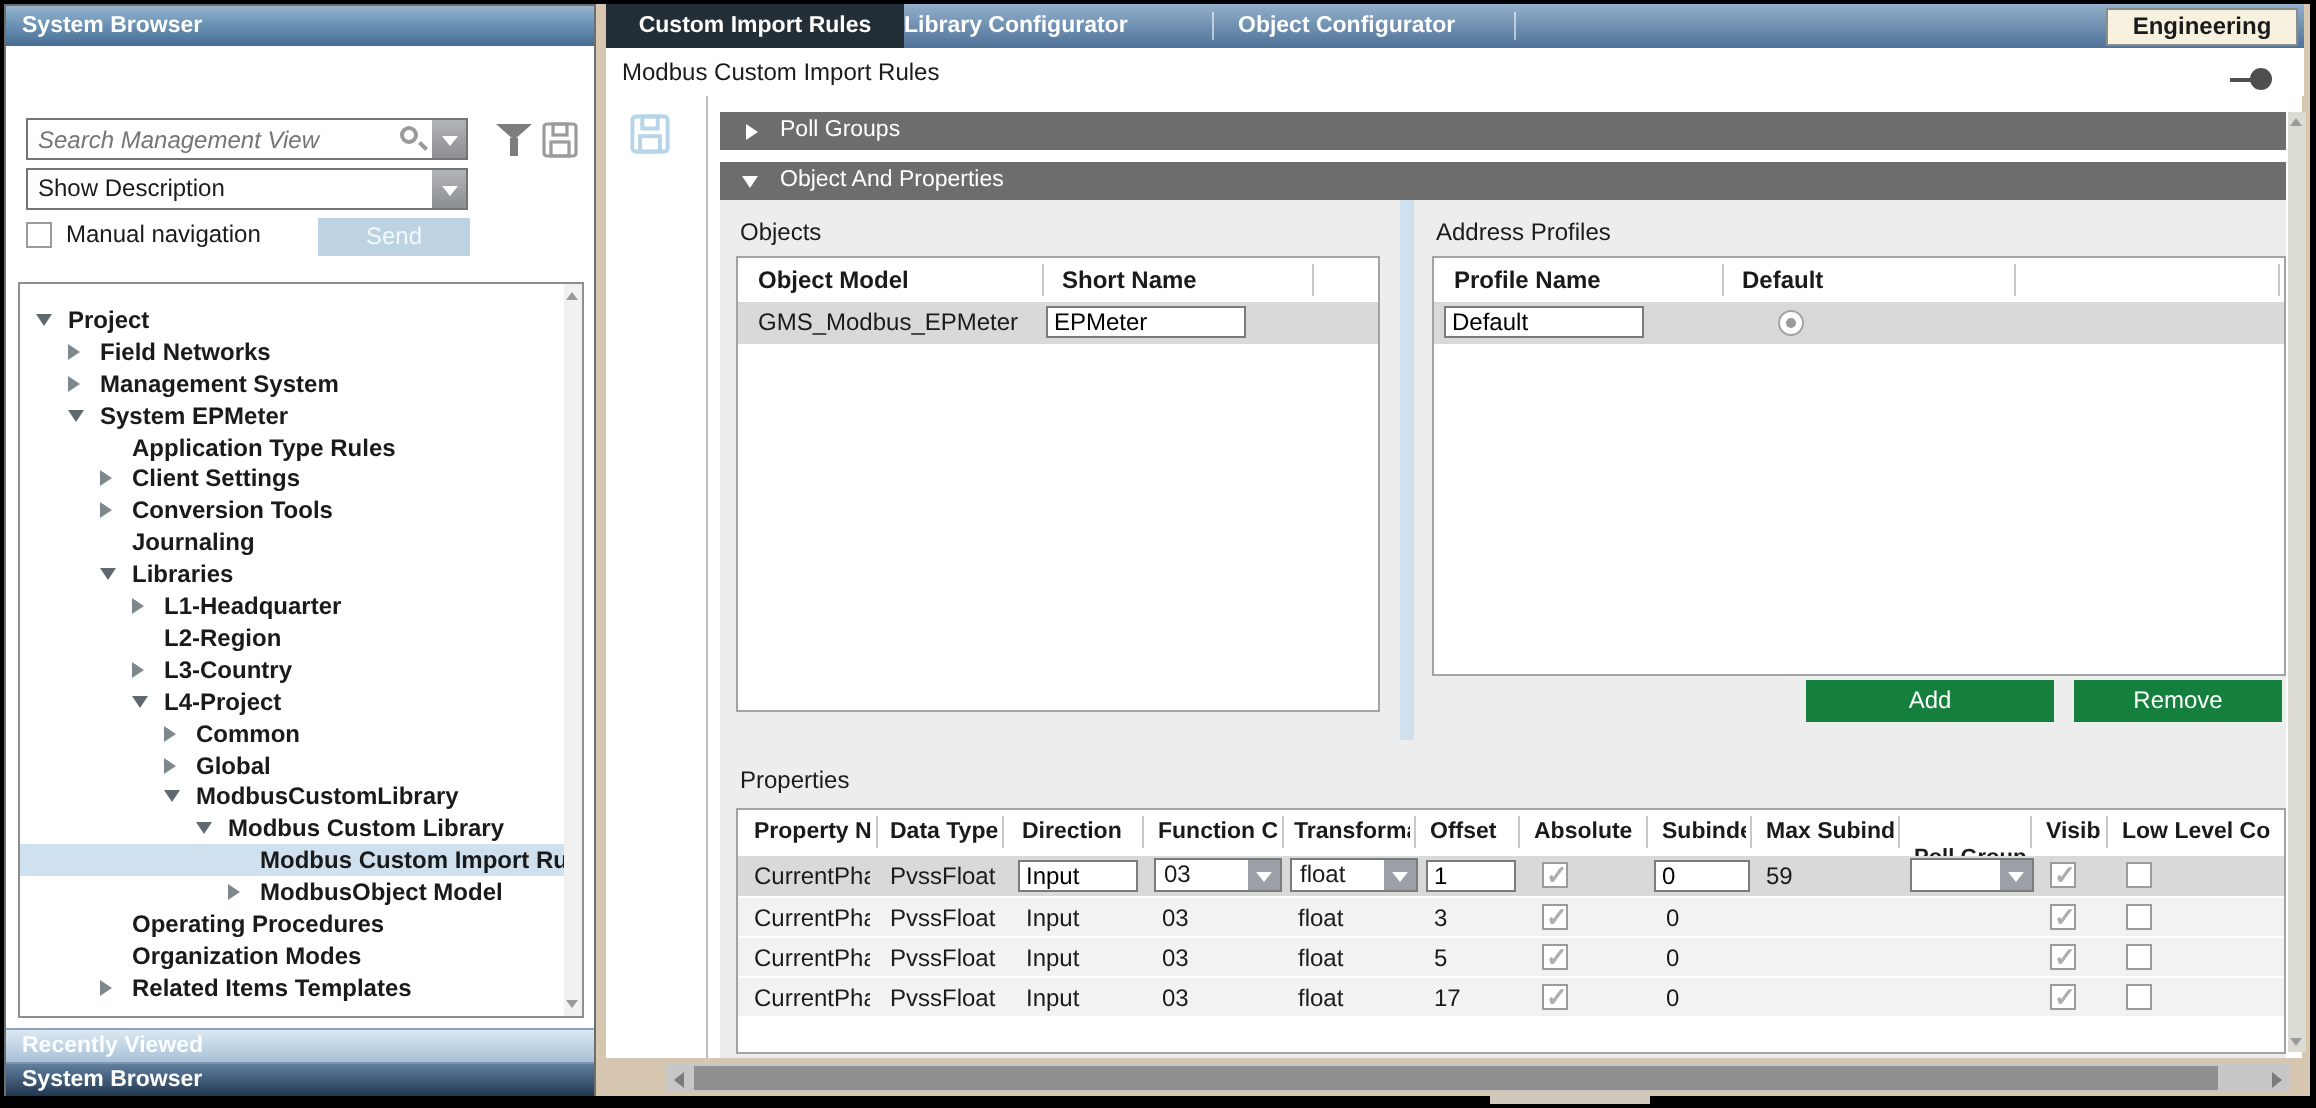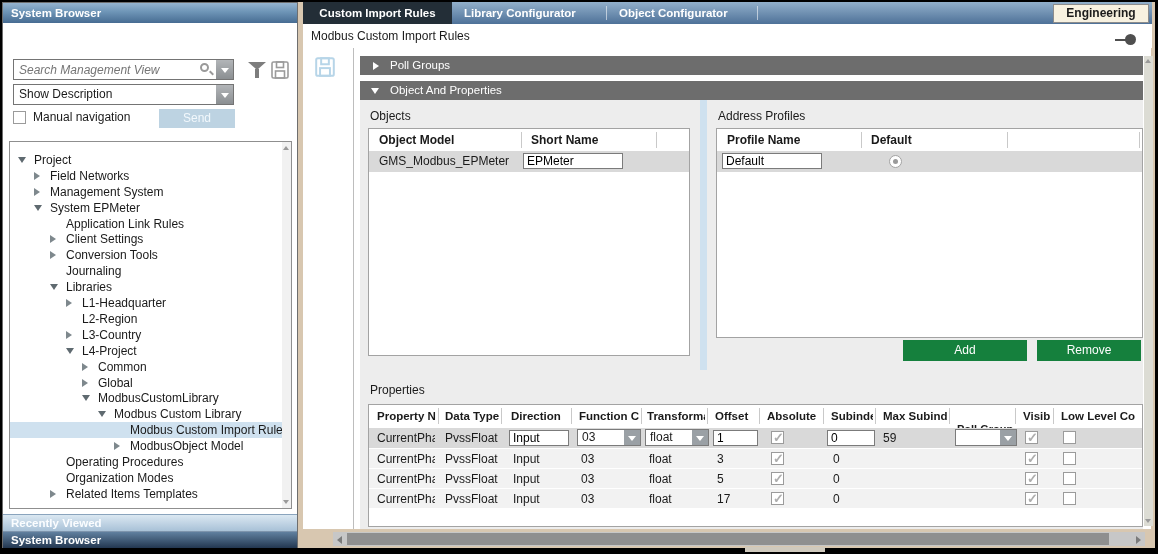--- a/index.html
+++ b/index.html
@@ -17,21 +17,21 @@
   .tri-dn-w { position:absolute; left:50%; top:50%; margin:-2px 0 0 -4px; width:0; height:0; border-left:4px solid transparent; border-right:4px solid transparent; border-top:5px solid #fff; }
   .tri-rt-w { width:0; height:0; border-top:4px solid transparent; border-bottom:4px solid transparent; border-left:6px solid #fff; }
   .cb { position:absolute; width:13px; height:13px; background:#fff; border:1px solid #9b9b9b; }
   .cb.on::after { content:"\2713"; position:absolute; left:1px; top:-2px; color:#aeaeae; font-size:13px; font-weight:bold; }
   .radio { position:absolute; width:13px; height:13px; border:1px solid #a3a3a3; border-radius:50%; background:#fff; }
   .radio .dot { position:absolute; left:3px; top:3px; width:5px; height:5px; border-radius:50%; background:#9a9a9a; }
   .graybtn { position:absolute; background:#15803d; color:#fdfdfd; text-align:center; line-height:21px; font-size:12px; }
   #treebox { position:absolute; left:6px; top:138px; width:283px; height:368px; border:1px solid #8f8f8f; background:#fff; overflow:hidden; }
   .ti { position:absolute; left:0; width:100%; height:16px; line-height:16px; }
   .ti.sel { background:#cfe1ef; }
-  .tl { position:absolute; white-space:nowrap; }
+  .tl { position:absolute; white-space:nowrap;font-weight:bold; }
   .tw-exp { position:absolute; top:5px; width:0; height:0; border-left:4px solid transparent; border-right:4px solid transparent; border-top:6px solid #5f6a70; }
   .tw-col { position:absolute; top:4px; width:0; height:0; border-top:4px solid transparent; border-bottom:4px solid transparent; border-left:6px solid #7e888d; }
   .sb-tri-up { width:0;height:0;border-left:3px solid transparent;border-right:3px solid transparent;border-bottom:4px solid #9a9a9a; }
   .sb-tri-dn { width:0;height:0;border-left:3px solid transparent;border-right:3px solid transparent;border-top:4px solid #9a9a9a; }
   #lp-recent { position:absolute; left:0; top:511px; width:100%; height:17px; background:linear-gradient(180deg,#dbe8f2,#a8c1d7); border-top:1px solid #8aa4bd; color:#fbfdff; font-weight:600; font-size:11.5px; line-height:17px; padding-left:8px; }
   #lp-bottom { position:absolute; left:0; top:528px; width:100%; height:17px; background:linear-gradient(180deg,#60809f,#233750); border-top:1px solid #7d94ac; color:#fff; font-weight:600; font-size:11.5px; line-height:17px; padding-left:8px; }
 
   
   #rightpanel { position:absolute; left:301px; top:0; width:849px; height:544px; }
   #tabbar { position:absolute; left:0; top:0; width:100%; height:22px; background:linear-gradient(180deg,#92b0cb,#4e7198); }
@@ -114,21 +114,21 @@
           </div>
         <div class="ti" style="top:32px">
             <span class="tw-col" style="left:24px"></span>
             <span class="tl" style="left:40px">Management System</span>
           </div>
         <div class="ti" style="top:48px">
             <span class="tw-exp" style="left:24px"></span>
             <span class="tl" style="left:40px">System EPMeter</span>
           </div>
         <div class="ti" style="top:64px">
-            <span class="tl" style="left:56px">Application Link Rules</span>
+            <span class="tl" style="left:56px">Application Type Rules</span>
           </div>
         <div class="ti" style="top:79px">
             <span class="tw-col" style="left:40px"></span>
             <span class="tl" style="left:56px">Client Settings</span>
           </div>
         <div class="ti" style="top:95px">
             <span class="tw-col" style="left:40px"></span>
             <span class="tl" style="left:56px">Conversion Tools</span>
           </div>
         <div class="ti" style="top:111px">
@@ -194,21 +194,21 @@
     </div>
 
     <div id="lp-recent">Recently Viewed</div>
     <div id="lp-bottom">System Browser</div>
   </div>
 
   <div id="rightpanel">
 
     <div id="tabbar">
       <div class="tab active" style="left:0; width:149px;">Custom Import Rules</div>
-      <div class="tab" style="left:149px; width:153px; padding-left:12px;">Library Configurator</div>
+      <div class="tab" style="left:149px; width:153px; ">Library Configurator</div>
       <span class="tabdiv" style="left:303px;"></span>
       <div class="tab" style="left:304px; width:150px; padding-left:12px;">Object Configurator</div>
       <span class="tabdiv" style="left:454px;"></span>
       <div id="engineering">Engineering</div>
     </div>
 
     <div id="titlebar">
       <span class="abs" style="left:8px; top:0; line-height:24px;">Modbus Custom Import Rules</span>
       <span class="abs" style="left:812px; top:15px; width:12px; height:2px; background:#4f4f4f;"></span>
       <span class="abs" style="left:822px; top:10px; width:11px; height:11px; border-radius:50%; background:#4f4f4f;"></span>

